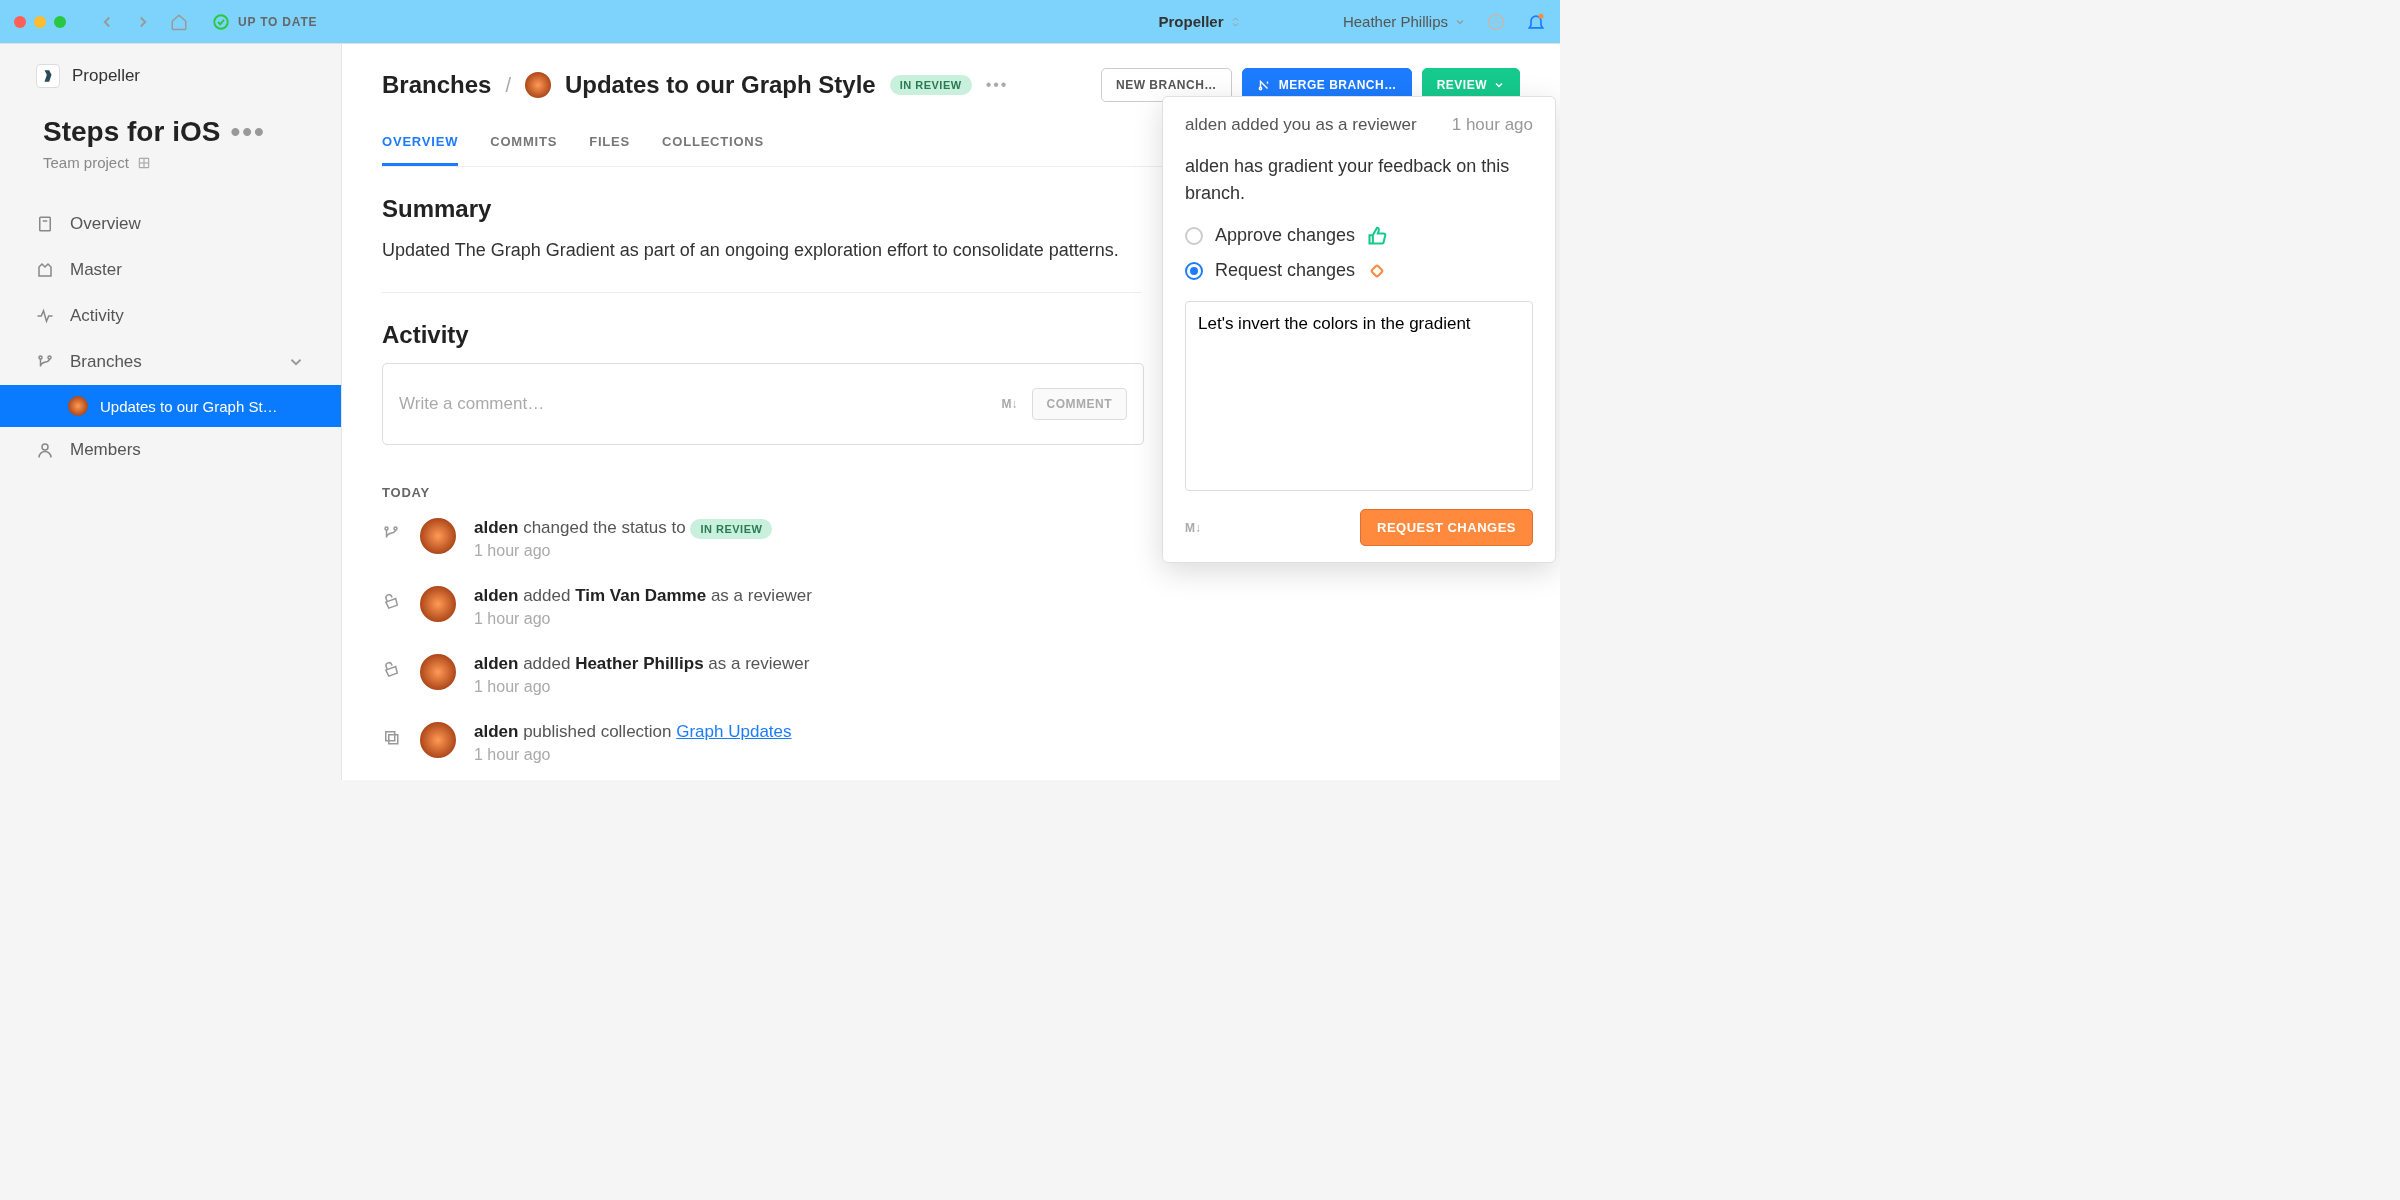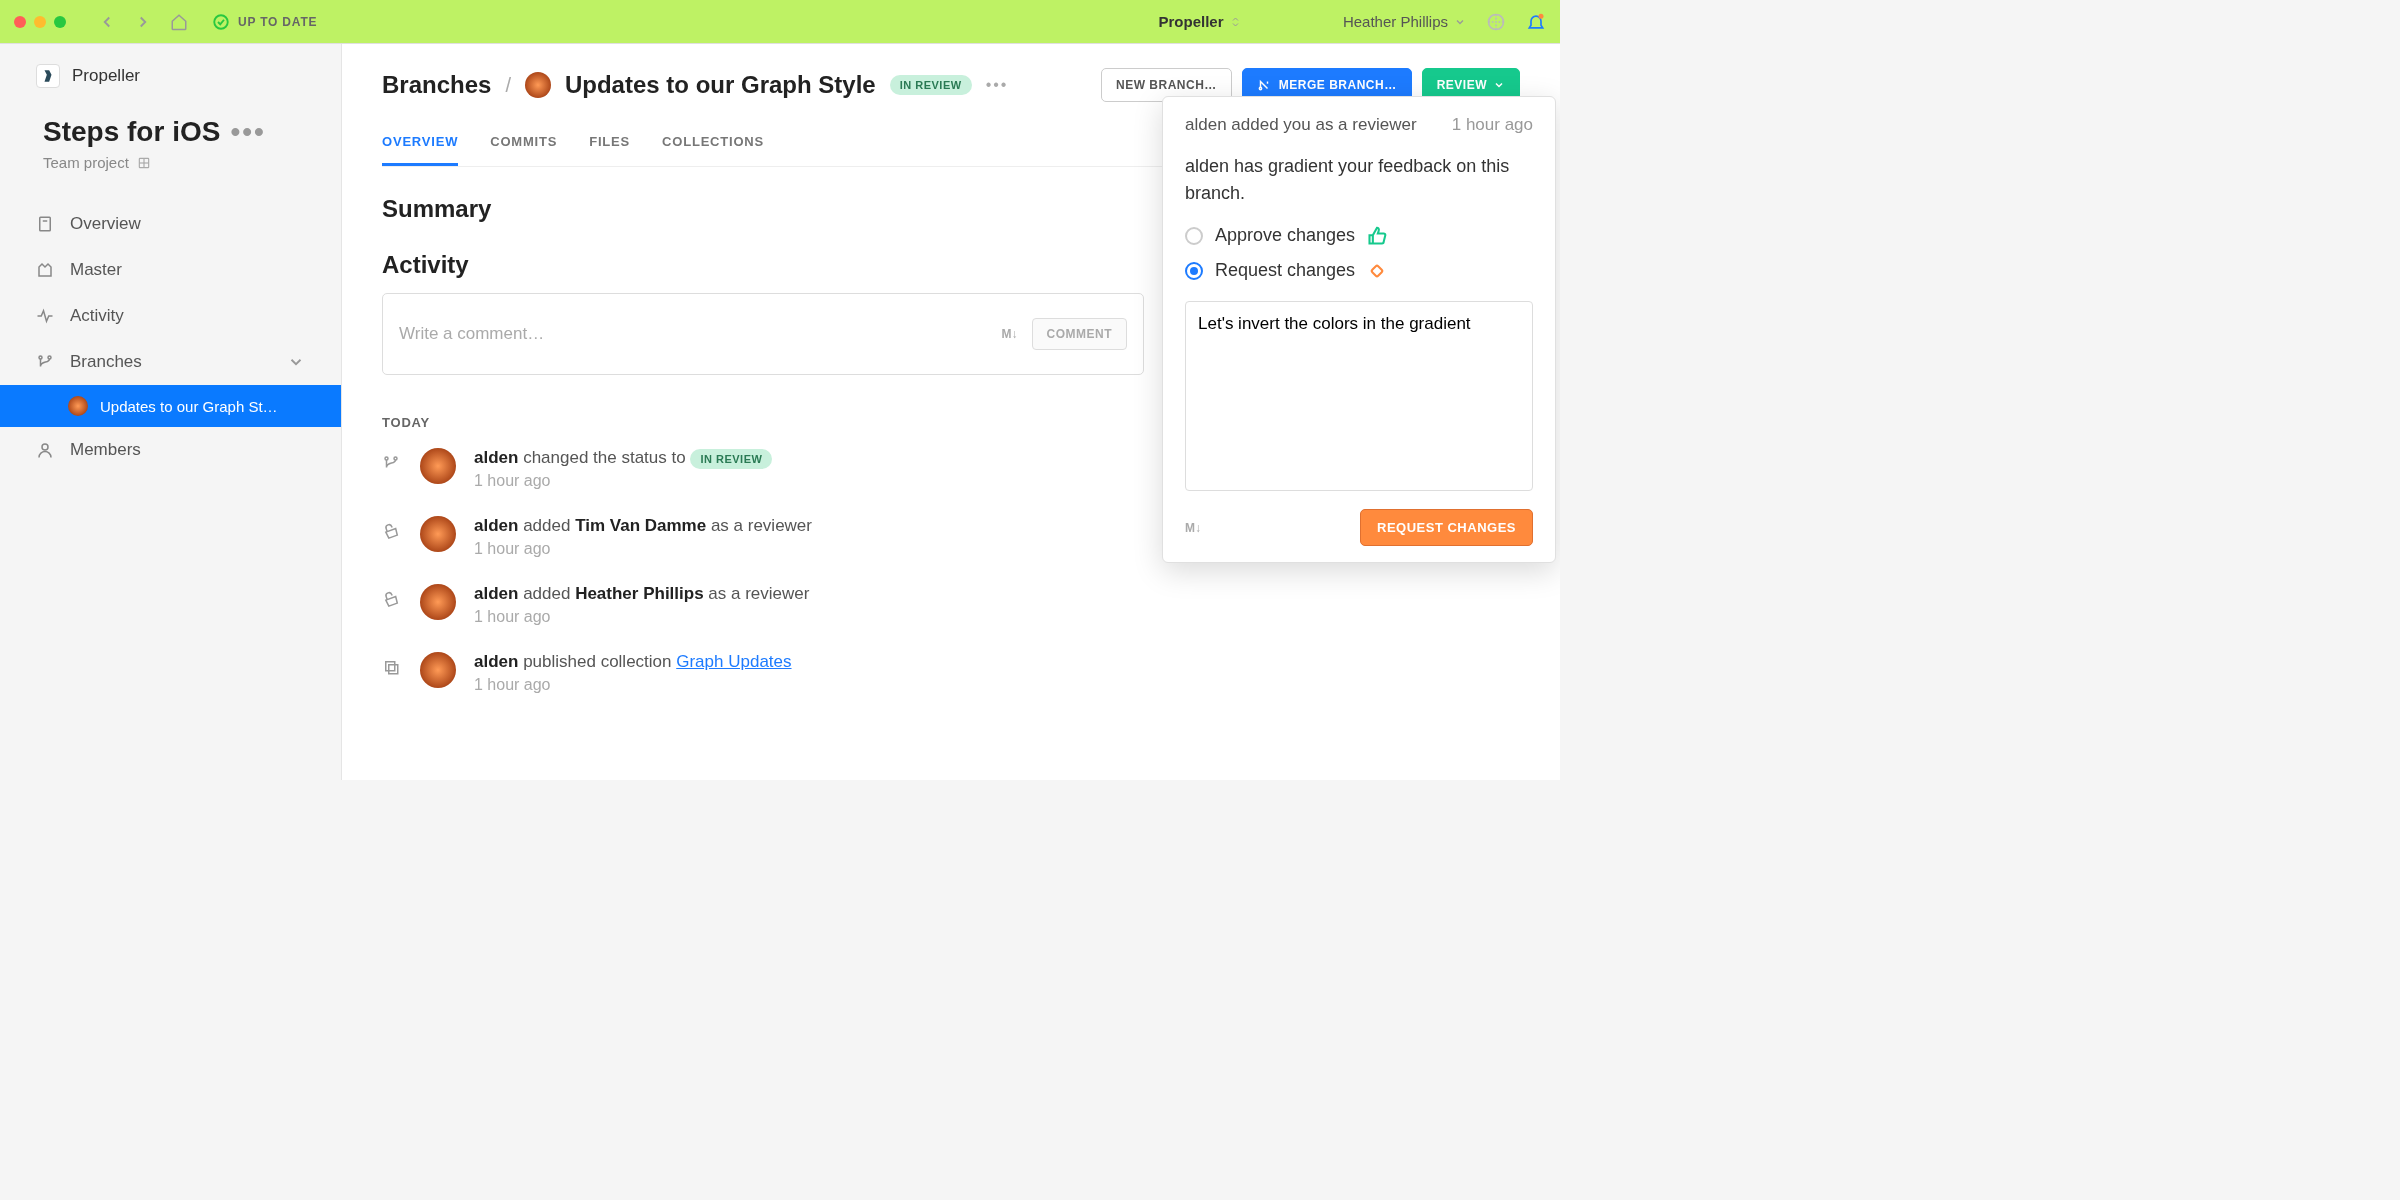--- a/index.html
+++ b/index.html
@@ -1,17 +1,17 @@
 <!DOCTYPE html>
 <html><head>
 <meta charset="utf-8">
 <style>
 * { box-sizing: border-box; margin: 0; padding: 0; }
 body { font-family: -apple-system, BlinkMacSystemFont, "Segoe UI", Helvetica, Arial, sans-serif; background: #f5f5f5; color: #333; width: 1560px; height: 780px; overflow: hidden; }
-.titlebar { height: 44px; background: #bef264; border-bottom: 1px solid #e0e0e0; display: flex; align-items: center; padding: 0 14px; }
+.titlebar { height: 44px; background: #7dd3fc; border-bottom: 1px solid #e0e0e0; display: flex; align-items: center; padding: 0 14px; }
 .traffic { display: flex; gap: 8px; }
 .traffic span { width: 12px; height: 12px; border-radius: 50%; display: block; }
 .tl-red { background: #ff5f57; }
 .tl-yellow { background: #febc2e; }
 .tl-green { background: #28c840; }
 .nav-icons { display: flex; gap: 18px; margin-left: 32px; align-items: center; color: #999; }
 .nav-icons svg { width: 18px; height: 18px; }
 .sync { display: flex; align-items: center; gap: 8px; margin-left: 24px; color: #666; font-size: 12px; letter-spacing: 0.8px; font-weight: 600; }
 .sync svg { color: #28c840; }
 .title-center { position: absolute; left: 50%; transform: translateX(-50%); display: flex; align-items: center; gap: 6px; font-weight: 600; font-size: 15px; color: #333; }
@@ -224,20 +224,21 @@
     </div>
 
     <div class="tabs">
       <div class="tab active">OVERVIEW</div>
       <div class="tab">COMMITS</div>
       <div class="tab">FILES</div>
       <div class="tab">COLLECTIONS</div>
     </div>
 
     <h2 class="section-h">Summary</h2>
+    <p class="summary-text">Updated The Graph Gradient as part of an ongoing exploration effort to consolidate patterns.</p>
 
     <h2 class="section-h">Activity</h2>
     <div class="comment-box">
       <input placeholder="Write a comment…" style="">
       <span class="md">M↓</span>
       <button class="btn-comment">COMMENT</button>
     </div>
 
     <div class="today">TODAY</div>
 

